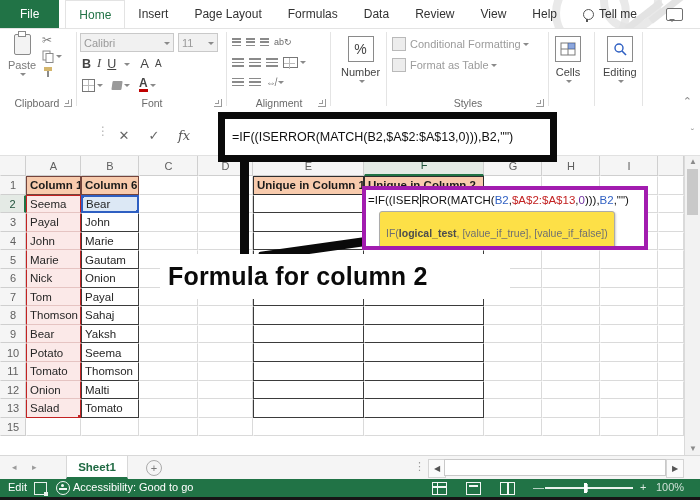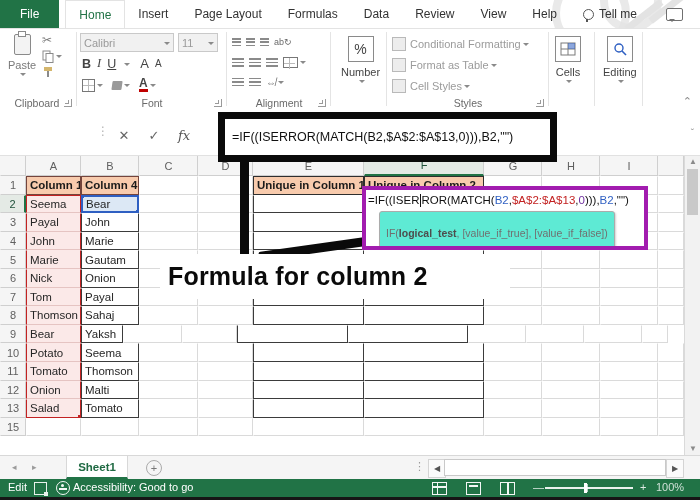--- a/index.html
+++ b/index.html
@@ -119,21 +119,21 @@
              font-size:25px;font-weight:800;color:#0a0a0a;letter-spacing:.2px;}
   #ann-editor{left:362px;top:186px;width:286px;height:64px;border:4px solid #a21caf;
               box-sizing:border-box;background:#fff;overflow:hidden;}
   #editor-line{height:20px;display:flex;align-items:center;font-size:11.5px;white-space:nowrap;padding-left:2px;}
   #editor-line .blue{color:var(--c-blue_ref,#2E5FC2);} 
   #editor-line .red{color:var(--c-red_ref,#C32222);}
   #editor-line .purple{color:var(--c-purple_ref,#7030A0);}
   #editor-line .black{color:#111;}
   .caret{display:inline-block;width:1px;height:13px;background:#111;margin:0 .5px;vertical-align:middle;}
   #ftooltip{display:inline-block;margin-left:13px;margin-top:1px;border:1px solid #ABABAB;border-radius:3px;
-            background:#5eead4;box-shadow:1px 1px 2px rgba(0,0,0,.18);color:#707070;font-size:10.5px;
+            background:#fde047;box-shadow:1px 1px 2px rgba(0,0,0,.18);color:#707070;font-size:10.5px;
             padding:15px 6px;white-space:nowrap;}
   #ftooltip b{color:#4d4d4d;}
   
   #sheetbar{position:absolute;left:0;top:455px;width:700px;height:24px;background:#F5F5F5;
             border-top:1px solid #D8D8D8;z-index:6;font-size:11px;}
   .navarr{position:absolute;top:6px;color:#9b9b9b;font-size:9px;}
   #sheettab{position:absolute;left:66px;top:0;width:62px;height:23px;background:#fff;
             border-left:1px solid #D8D8D8;border-right:1px solid #D8D8D8;
             border-bottom:2px solid var(--c-excel_green,#217346);display:flex;align-items:center;
             justify-content:center;font-weight:bold;color:#1F6A43;font-size:11.5px;box-sizing:border-box;}
@@ -295,25 +295,20 @@
         <div class="stylerow">
           <span class="sic"></span>
           <span>Conditional Formatting</span>
           <span class="car"></span>
         </div>
         <div class="stylerow">
           <span class="sic"></span>
           <span>Format as Table</span>
           <span class="car"></span>
         </div>
-        <div class="stylerow">
-          <span class="sic"></span>
-          <span>Cell Styles</span>
-          <span class="car"></span>
-        </div>
       </div>
     <div class="glabel">Styles</div>
     <div class="launcher"></div>
   </div>
   <div class="gsep" style="left:548px;"></div>
 
   <div class="group" style="left:550px;width:42px;">
     <div class="bigbtn" style="position:absolute;left:5px;top:8px;">
       <span class="iconbox">
         <svg width="16" height="14" viewBox="0 0 16 14">
@@ -366,21 +361,21 @@
       <div class="gc ghead" style="width: 111px; height: 21px;">E</div>
       <div class="gc ghead selcol" style="width: 120px; height: 21px;">F</div>
       <div class="gc ghead" style="width: 58px; height: 21px;">G</div>
       <div class="gc ghead" style="width: 58px; height: 21px;">H</div>
       <div class="gc ghead" style="width: 58px; height: 21px;">I</div>
       <div class="gc ghead" style="width: 26px; height: 21px;"></div>
     </div>
     <div class="grow" style="height: 18.6px;">
       <div class="gc rnum" style="width: 26px; height: 18.6px;">1</div>
       <div class="gc peachA" style="width: 55px; height: 18.6px;">Column 1</div>
-      <div class="gc peachA" style="width: 58px; height: 18.6px;">Column 4</div>
+      <div class="gc peachA" style="width: 58px; height: 18.6px;">Column 6</div>
       <div class="gc" style="width: 59px; height: 18.6px;"></div>
       <div class="gc" style="width: 55px; height: 18.6px;"></div>
       <div class="gc peachE" style="width: 111px; height: 18.6px;">Unique in Column 1</div>
       <div class="gc peachE" style="width: 120px; height: 18.6px;">Unique in Column 2</div>
       <div class="gc" style="width: 58px; height: 18.6px;"></div>
       <div class="gc" style="width: 58px; height: 18.6px;"></div>
       <div class="gc" style="width: 58px; height: 18.6px;"></div>
       <div class="gc" style="width: 26px; height: 18.6px;"></div>
     </div>
     <div class="grow" style="height: 18.6px;">
@@ -470,21 +465,21 @@
       <div class="gc bcell bleft" style="width: 111px; height: 18.6px;"></div>
       <div class="gc bcell" style="width: 120px; height: 18.6px;"></div>
       <div class="gc" style="width: 58px; height: 18.6px;"></div>
       <div class="gc" style="width: 58px; height: 18.6px;"></div>
       <div class="gc" style="width: 58px; height: 18.6px;"></div>
       <div class="gc" style="width: 26px; height: 18.6px;"></div>
     </div>
     <div class="grow" style="height: 18.6px;">
       <div class="gc rnum" style="width: 26px; height: 18.6px;">9</div>
       <div class="gc pink" style="width: 55px; height: 18.6px;">Bear</div>
-      <div class="gc bcell bleft" style="width: 42px; height: 18.6px;">Yaksh</div>
+      <div class="gc bcell bleft" style="width: 58px; height: 18.6px;">Yaksh</div>
       <div class="gc" style="width: 59px; height: 18.6px;"></div>
       <div class="gc" style="width: 55px; height: 18.6px;"></div>
       <div class="gc bcell bleft" style="width: 111px; height: 18.6px;"></div>
       <div class="gc bcell" style="width: 120px; height: 18.6px;"></div>
       <div class="gc" style="width: 58px; height: 18.6px;"></div>
       <div class="gc" style="width: 58px; height: 18.6px;"></div>
       <div class="gc" style="width: 58px; height: 18.6px;"></div>
       <div class="gc" style="width: 26px; height: 18.6px;"></div>
     </div>
     <div class="grow" style="height: 18.6px;">

